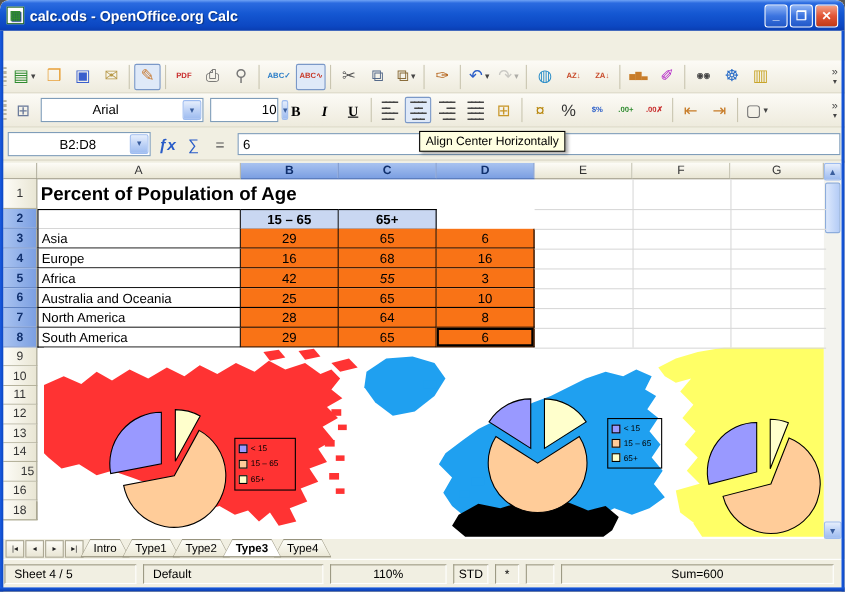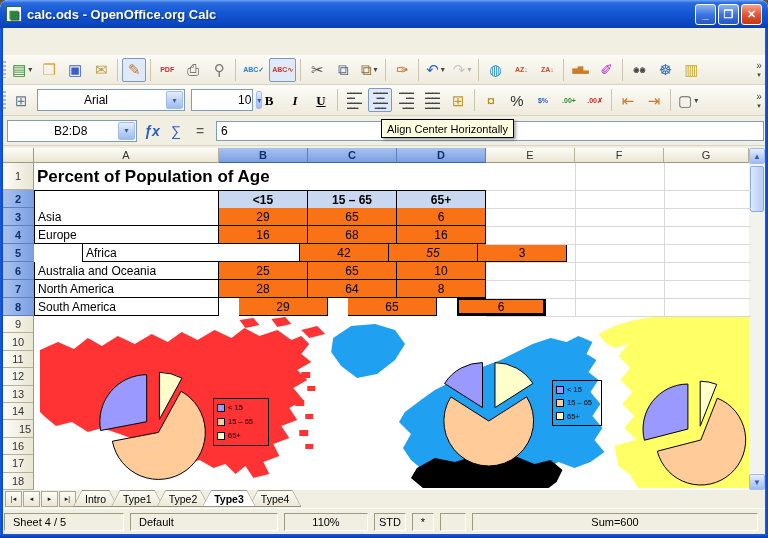--- a/index.html
+++ b/index.html
@@ -349,61 +349,60 @@
         <div class="rowhdr sel" style="top: 150px; height: 18px;">8</div>
         <div class="rowhdr" style="top: 168px; height: 17.4px;">9</div>
         <div class="rowhdr" style="top: 185.4px; height: 17.4px;">10</div>
         <div class="rowhdr" style="top: 202.8px; height: 17.4px;">11</div>
         <div class="rowhdr" style="top: 220.2px; height: 17.4px;">12</div>
         <div class="rowhdr" style="top: 237.6px; height: 17.4px;">13</div>
         <div class="rowhdr" style="top: 255px; height: 17.4px;">14</div>
         <div class="rowhdr" style="top: 272.4px; height: 17.4px; padding-left: 14px;">15</div>
         <div class="rowhdr" style="top: 289.8px; height: 17.4px;">16</div>
         <div class="rowhdr" style="top: 307.2px; height: 17.4px;">17</div>
-        <div class="rowhdr" style="top: 325px; height: 17.4px;">18</div>
+        <div class="rowhdr" style="top: 308px; height: 17.4px;">18</div>
       </div>
     <div class="gridbody" id="gridbody">
       <div class="titlecell">Percent of Population of Age</div>
     <div class="trow" style="top: 27px;">
           <div class="tcell first top" style="width: 185px;"></div>
-          <div class="tcell hdr top" style="width: 89px;">&lt;15</div>
           <div class="tcell hdr top" style="width: 89px;">15 – 65</div>
           <div class="tcell hdr top" style="width: 89px;">65+</div>
         </div>
         <div class="trow" style="top: 45px;">
           <div class="tcell first" style="width: 185px;">Asia</div>
           <div class="tcell val" style="width: 89px;">29</div>
           <div class="tcell val" style="width: 89px;">65</div>
           <div class="tcell val" style="width: 89px;">6</div>
         </div>
         <div class="trow" style="top: 63px;">
           <div class="tcell first" style="width: 185px;">Europe</div>
           <div class="tcell val" style="width: 89px;">16</div>
           <div class="tcell val" style="width: 89px;">68</div>
           <div class="tcell val" style="width: 89px;">16</div>
         </div>
         <div class="trow" style="top: 81px;">
-          <div class="tcell first" style="width: 218px; margin-left: 48px;">Africa</div>
+          <div class="tcell first" style="width: 185px;">Africa</div>
           <div class="tcell val" style="width: 89px;">42</div>
           <div class="tcell val" style="width: 89px; font-style: italic;">55</div>
           <div class="tcell val" style="width: 89px;">3</div>
         </div>
         <div class="trow" style="top: 99px;">
           <div class="tcell first" style="width: 185px;">Australia and Oceania</div>
           <div class="tcell val" style="width: 89px;">25</div>
           <div class="tcell val" style="width: 89px;">65</div>
           <div class="tcell val" style="width: 89px;">10</div>
         </div>
         <div class="trow" style="top: 117px;">
           <div class="tcell first" style="width: 185px;">North America</div>
           <div class="tcell val" style="width: 89px;">28</div>
           <div class="tcell val" style="width: 89px;">64</div>
           <div class="tcell val" style="width: 89px;">8</div>
         </div>
-        <div class="trow" style="top: 135px; gap: 20px;">
+        <div class="trow" style="top: 135px;">
           <div class="tcell first" style="width: 185px;">South America</div>
           <div class="tcell val" style="width: 89px;">29</div>
           <div class="tcell val" style="width: 89px;">65</div>
           <div class="tcell val active" style="width: 89px;">6</div>
         </div>
       </div>
 
     <div class="chart" id="chart">
       <svg id="chartsvg" width="709" height="174" viewBox="0 0 711 174" preserveAspectRatio="none">
 
@@ -519,22 +518,22 @@
           <div class="shape"></div>
           <div class="face"></div>
           <div class="lbl">Type4</div>
         </div>
       </div>
 
   </div>
 
   <div class="statusbar">
     <div class="sfield" style="width:120px;">Sheet 4 / 5</div>
-    <div class="sfield" style="width:148px;">Default</div>
-    <div class="sfield center" style="width:84px;">110%</div>
+    <div class="sfield" style="width:164px;">Default</div>
+    <div class="sfield center" style="width:106px;">110%</div>
     <div class="sfield center" style="width:32px;">STD</div>
     <div class="sfield center" style="width:22px;">*</div>
     <div class="sfield" style="width:26px;"></div>
     <div class="sfield center" style="flex:1;">Sum=600</div>
   </div>
 
   <div class="frame-l"></div>
   <div class="frame-r"></div>
   <div class="frame-b"></div>
 </div>

